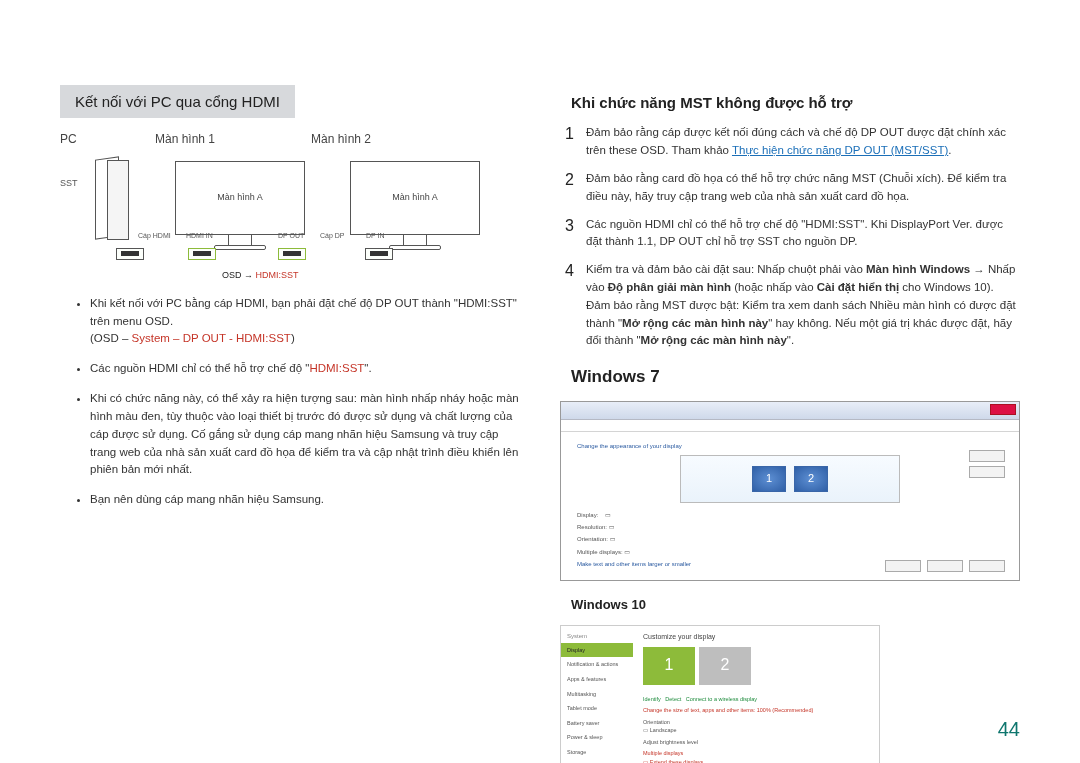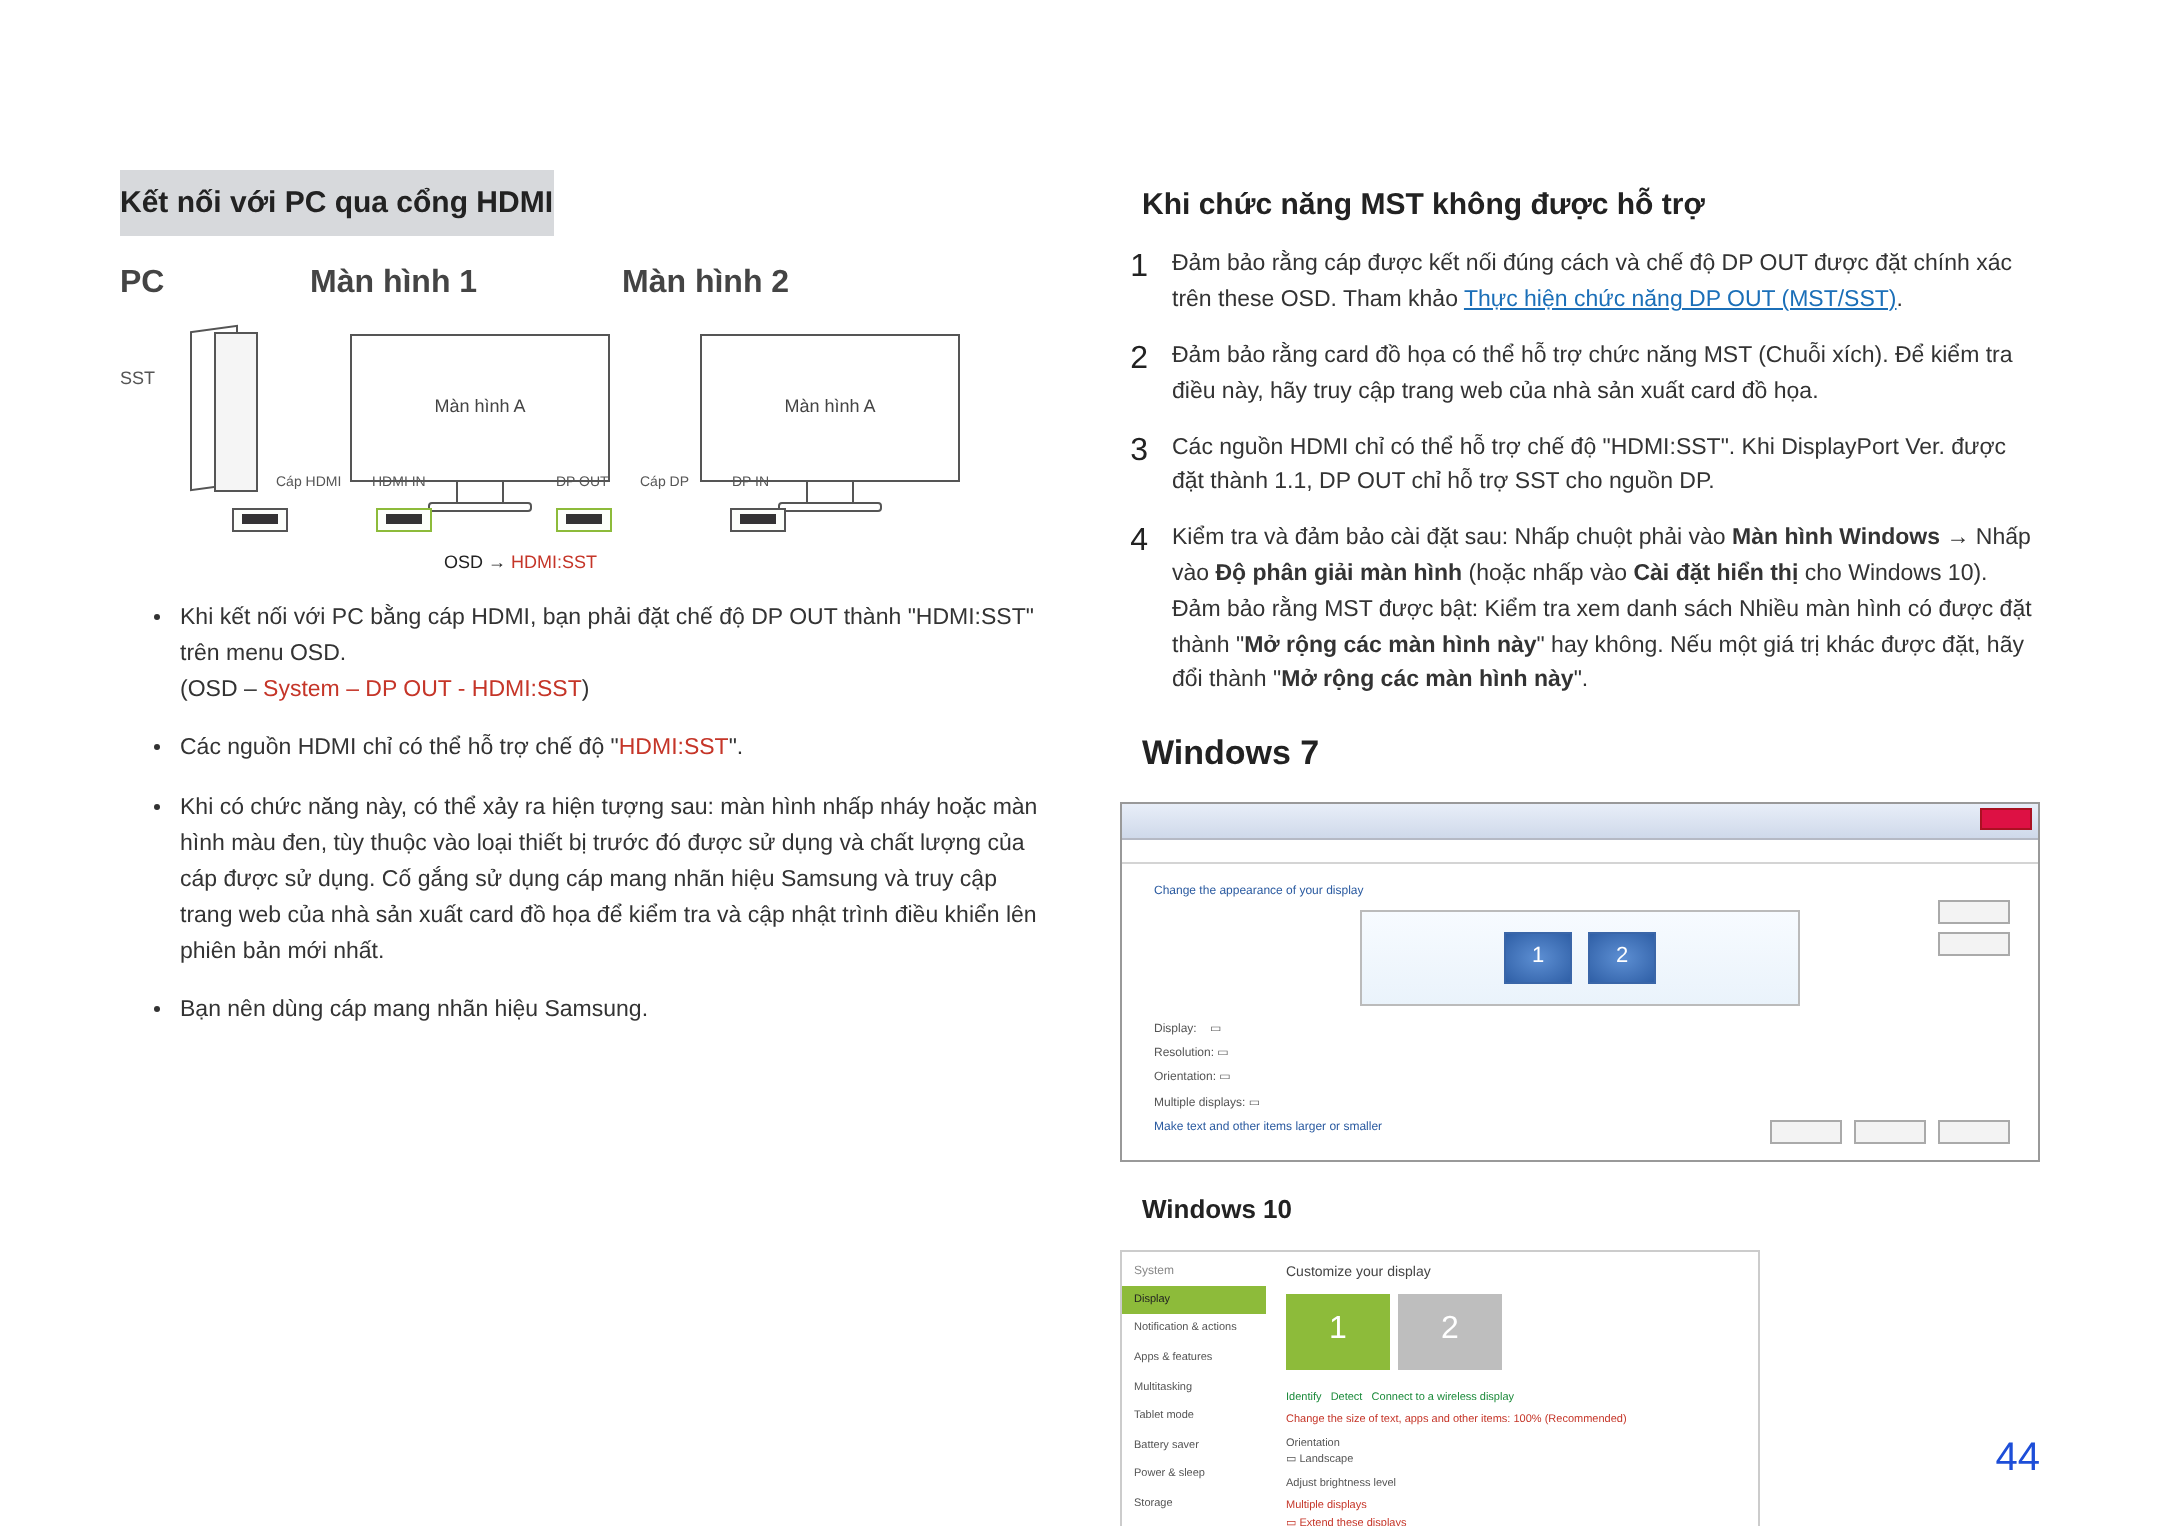--- a/index.html
+++ b/index.html
@@ -12,35 +12,35 @@
     font-size: 12px;
     line-height: 1.55;
     padding: 85px 60px 25px 60px;
     position: relative;
   }
   .cols { display: flex; gap: 40px; }
   .col { flex: 1; min-width: 0; }
   .section-head {
     display: inline-block;
     background: #d7d9dc;
-    padding: 5px 0;
+    padding: 5px 15px;
     font-size: 15px;
-    font-weight: bold;
+    font-weight: normal;
     color: #222;
     margin-bottom: 12px;
     text-align: right;
   }
   .subhead {
     font-size: 15px;
     font-weight: 600;
     margin: 6px 0 10px 11px;
     color: #222;
   }
   
-  .diagram-labels { display: flex; font-size: 16px; color: #444; font-weight: bold; }
+  .diagram-labels { display: flex; font-size: 12px; color: #444; }
   .dl-pc { width: 95px; }
   .dl-m1 { width: 156px; }
   .dl-m2 { flex:1; }
   .diagram { position: relative; height: 130px; margin-top: 4px; }
   .sst-label { position:absolute; left:0; top:24px; font-size:9px; color:#555; }
   .pc-box { position:absolute; left:35px; top:5px; width:34px; height:82px; }
   .pc-side { position:absolute; left:0; top:0; width:24px; height:80px; background:#fff; border:1px solid #555; transform: skewY(-8deg); }
   .pc-front { position:absolute; left:12px; top:2px; width:22px; height:80px; background:#f5f5f5; border:1px solid #555; }
   .monitor { position:absolute; top:8px; width:130px; height:95px; }
   .mon1 { left: 115px; }
@@ -94,21 +94,21 @@
   .win10-side-item { padding:3px 6px; color:#555; font-size:5.5px; }
   .win10-side-item.active { background:#8dbb3a; color:#222; }
   .win10-main { flex:1; padding:6px 10px; position:relative; }
   .win10-head { font-size:7px; color:#444; margin-bottom:4px;}
   .win10-disprow { display:flex; gap:4px; margin:4px 0 10px 0; }
   .win10-pri { width:52px; height:38px; background:#8dbb3a; color:#fff; display:flex; align-items:center; justify-content:center; font-size:16px; }
   .win10-sec { width:52px; height:38px; background:#bebebe; color:#fff; display:flex; align-items:center; justify-content:center; font-size:16px; }
   .win10-link { color:#1b8a3a; }
   .win10-redline { color:#c53528; }
   .win10-blk { margin:3px 0; }
-  .page-num { position:absolute; right:60px; bottom:18px; font-size:20px; color:#1d4ed8;margin-left:39px; }
+  .page-num { position:absolute; right:60px; bottom:18px; font-size:20px; color:#0f766e;margin-left:39px; }
 </style>
 </head>
 <body>
 
 <div class="cols">
 
   <div class="col">
     <div class="section-head">Kết nối với PC qua cổng HDMI</div>
 
     <div class="diagram-labels">

